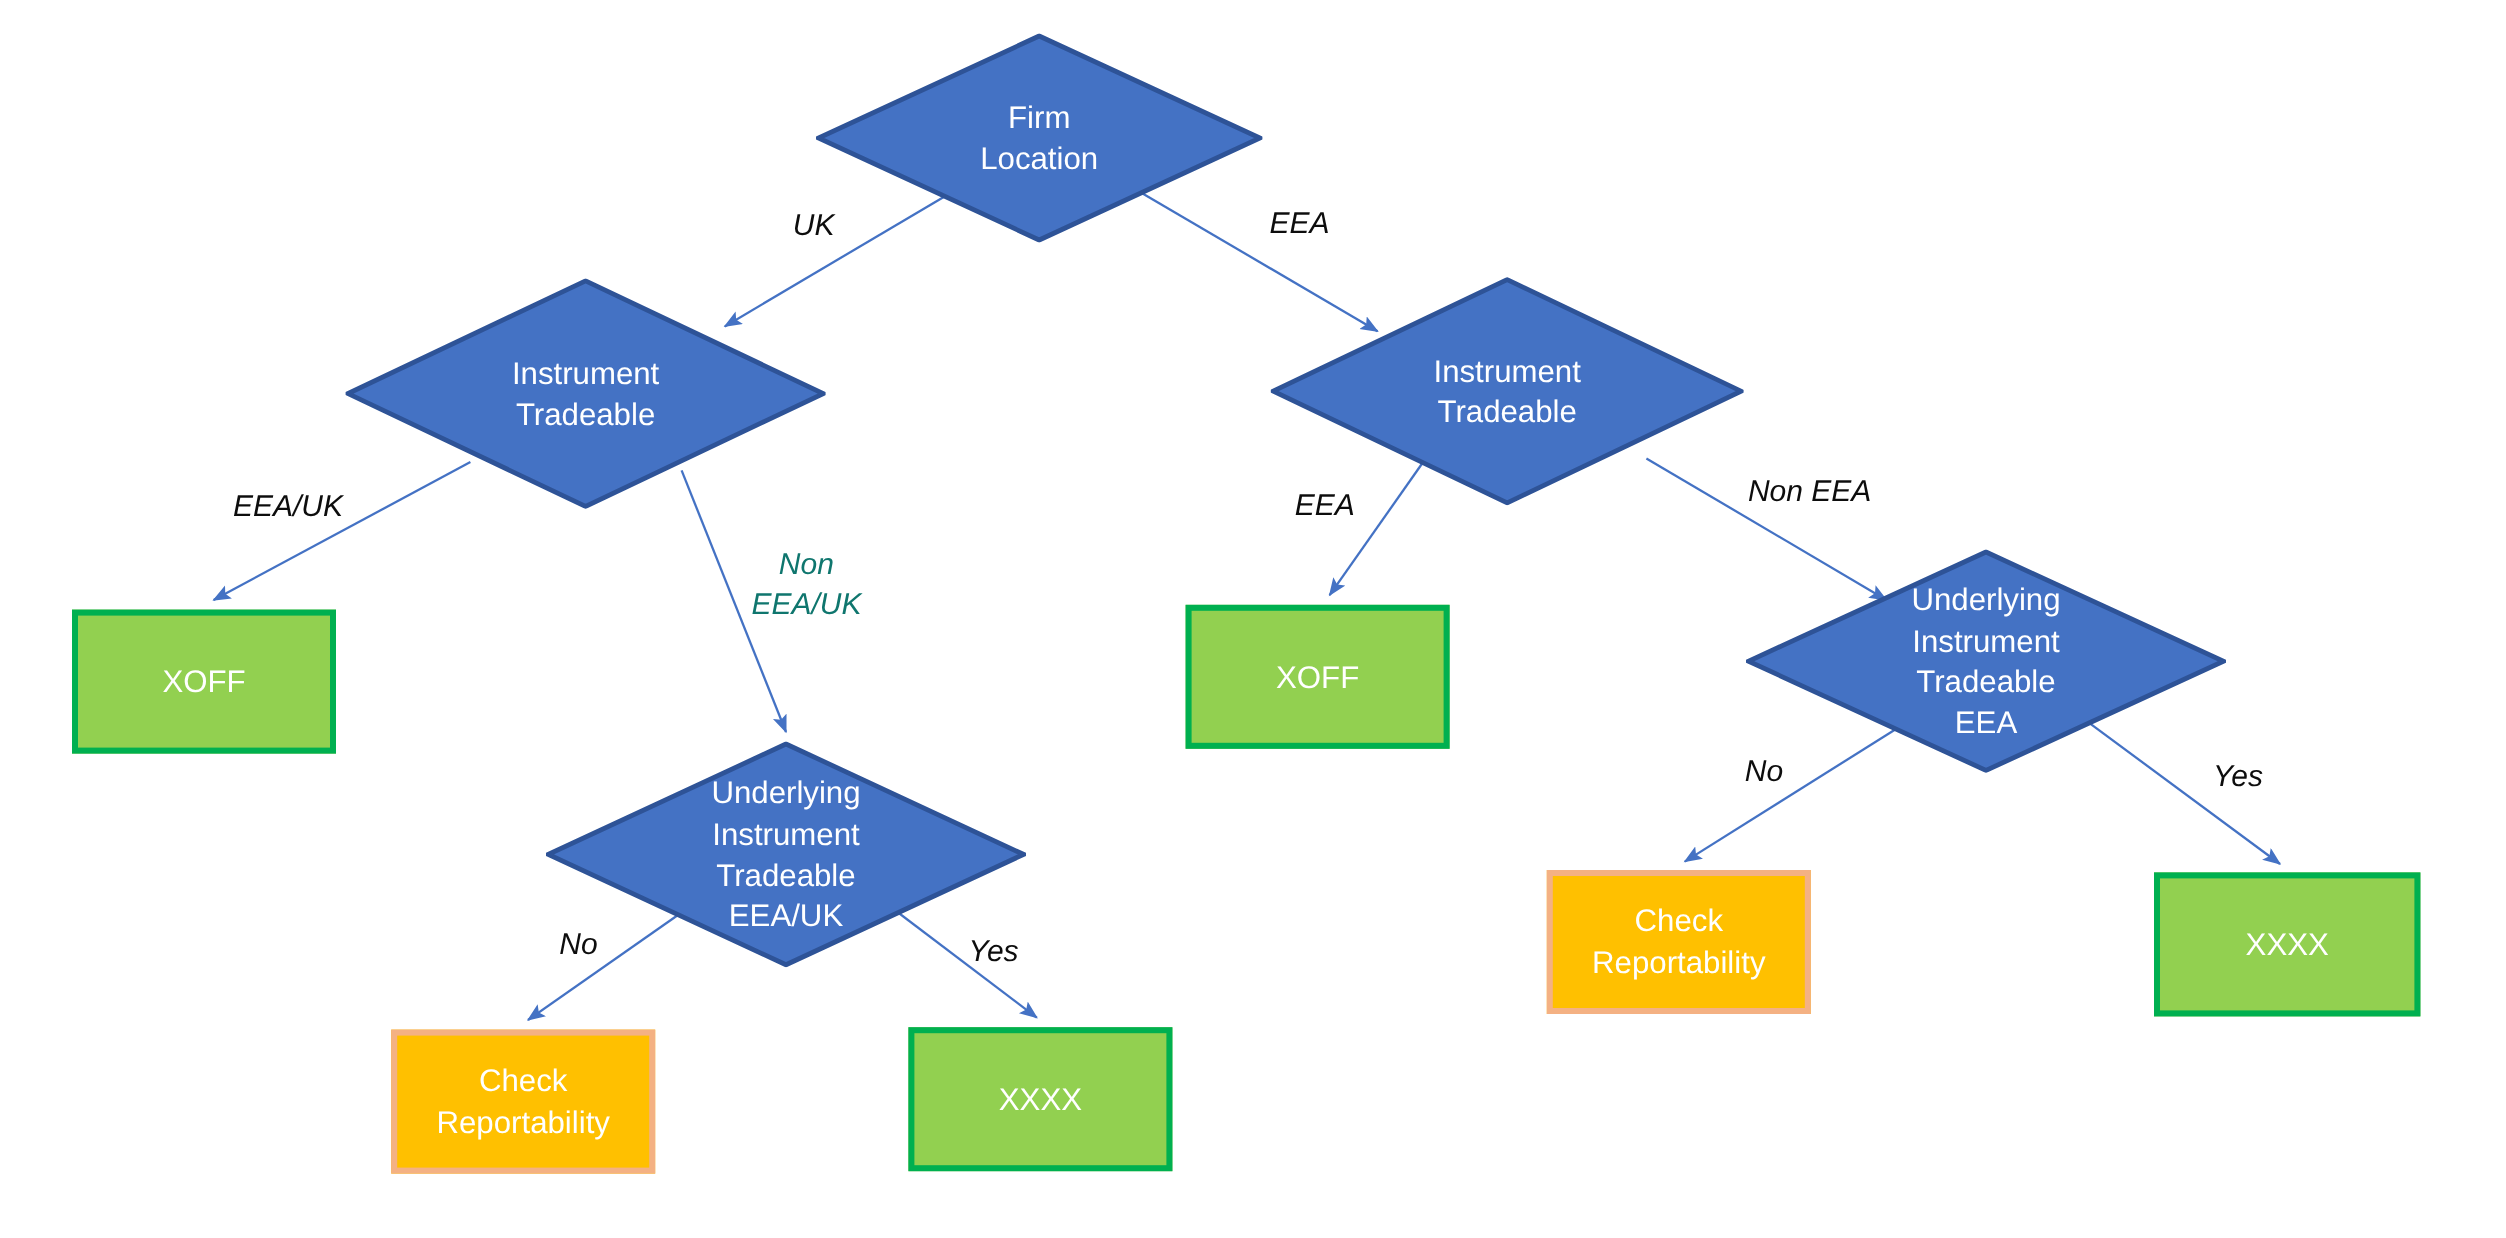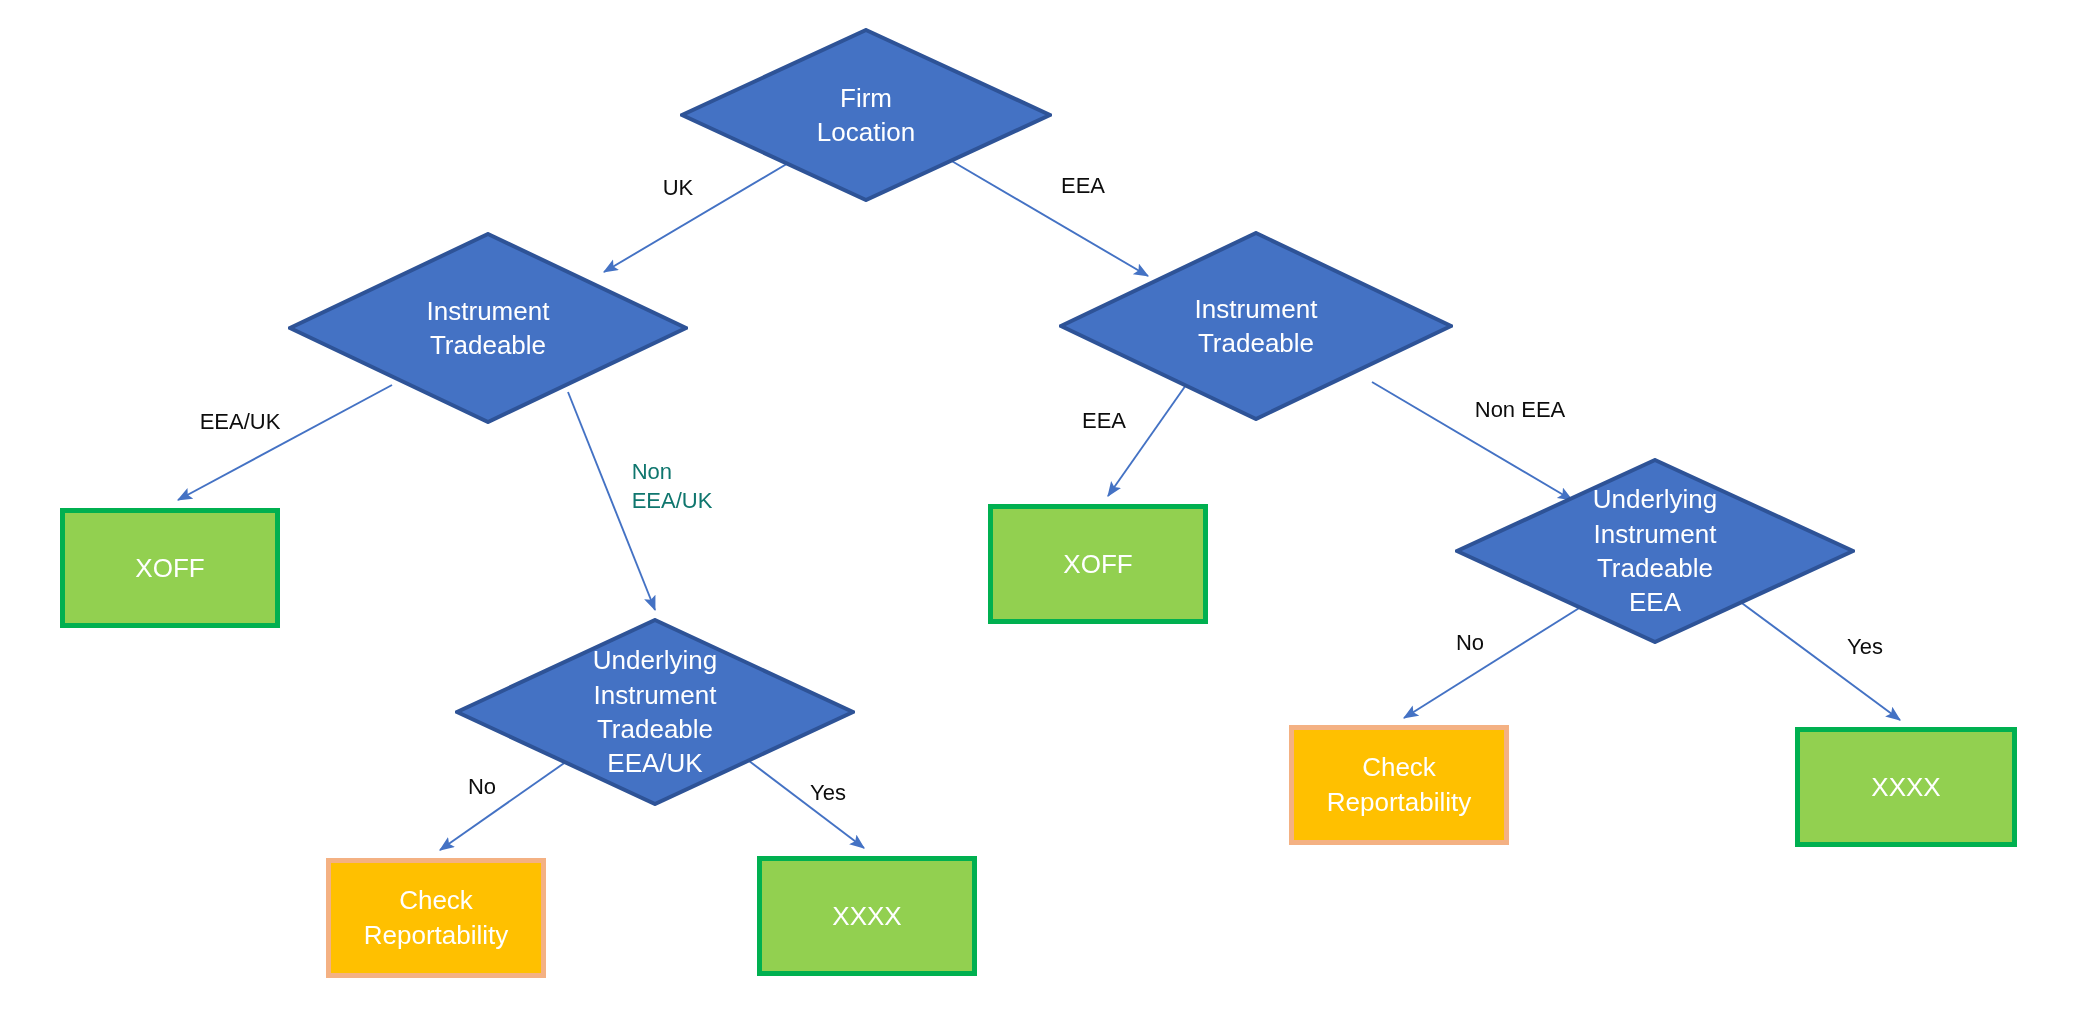--- a/index.html
+++ b/index.html
@@ -66,25 +66,27 @@
     text-align: center;
     line-height: 1.34;
     font-size: 26px;
     white-space: pre-line;
     font-family: "Liberation Sans", sans-serif;
   }
   
   .edge-label {
     position: absolute;
     color: #0d0d0d;
-    font-size: 22px;
+    font-size: 25px;
     line-height: 1.3;
+    text-align: center;
     white-space: pre-line;
     font-family: "Liberation Sans", sans-serif;
     transform: translate(-50%, -50%);
+    font-style: italic;
   }
 </style>
 </head>
 <body>
 
 <div id="canvas">
   <svg class="edges" viewBox="0 0 2088 1032" width="2088" height="1032" xmlns="http://www.w3.org/2000/svg">
     <defs>
       <marker id="arrowhead" markerWidth="9" markerHeight="9" refX="7.4" refY="3.2" orient="auto" markerUnits="strokeWidth">
         <path d="M0,0 L8,3.2 L0,6.4 L1.6,3.2 z" fill="#4472C4"></path>
@@ -164,19 +166,19 @@
         <div class="rlabel" style="color: rgb(255, 255, 255);">XXXX</div>
       </div>
     </div>
   <div id="edge-label-layer">
       <div class="edge-label" style="left: 678px; top: 188px; color: rgb(13, 13, 13);">UK</div>
       <div class="edge-label" style="left: 1083px; top: 186px; color: rgb(13, 13, 13);">EEA</div>
       <div class="edge-label" style="left: 240px; top: 422px; color: rgb(13, 13, 13);">EEA/UK</div>
       <div class="edge-label" style="left: 672px; top: 487px; color: #0f766e;">Non
 EEA/UK</div>
       <div class="edge-label" style="left: 1104px; top: 421px; color: rgb(13, 13, 13);">EEA</div>
-      <div class="edge-label" style="left: 1508px; top: 410px; color: rgb(13, 13, 13); margin-left: 12px;">Non EEA</div>
+      <div class="edge-label" style="left: 1508px; top: 410px; color: rgb(13, 13, 13);">Non EEA</div>
       <div class="edge-label" style="left: 482px; top: 787px; color: rgb(13, 13, 13);">No</div>
       <div class="edge-label" style="left: 828px; top: 793px; color: rgb(13, 13, 13);">Yes</div>
       <div class="edge-label" style="left: 1470px; top: 643px; color: rgb(13, 13, 13);">No</div>
       <div class="edge-label" style="left: 1865px; top: 647px; color: rgb(13, 13, 13);">Yes</div>
     </div>
 </div>
 
 </body></html>

